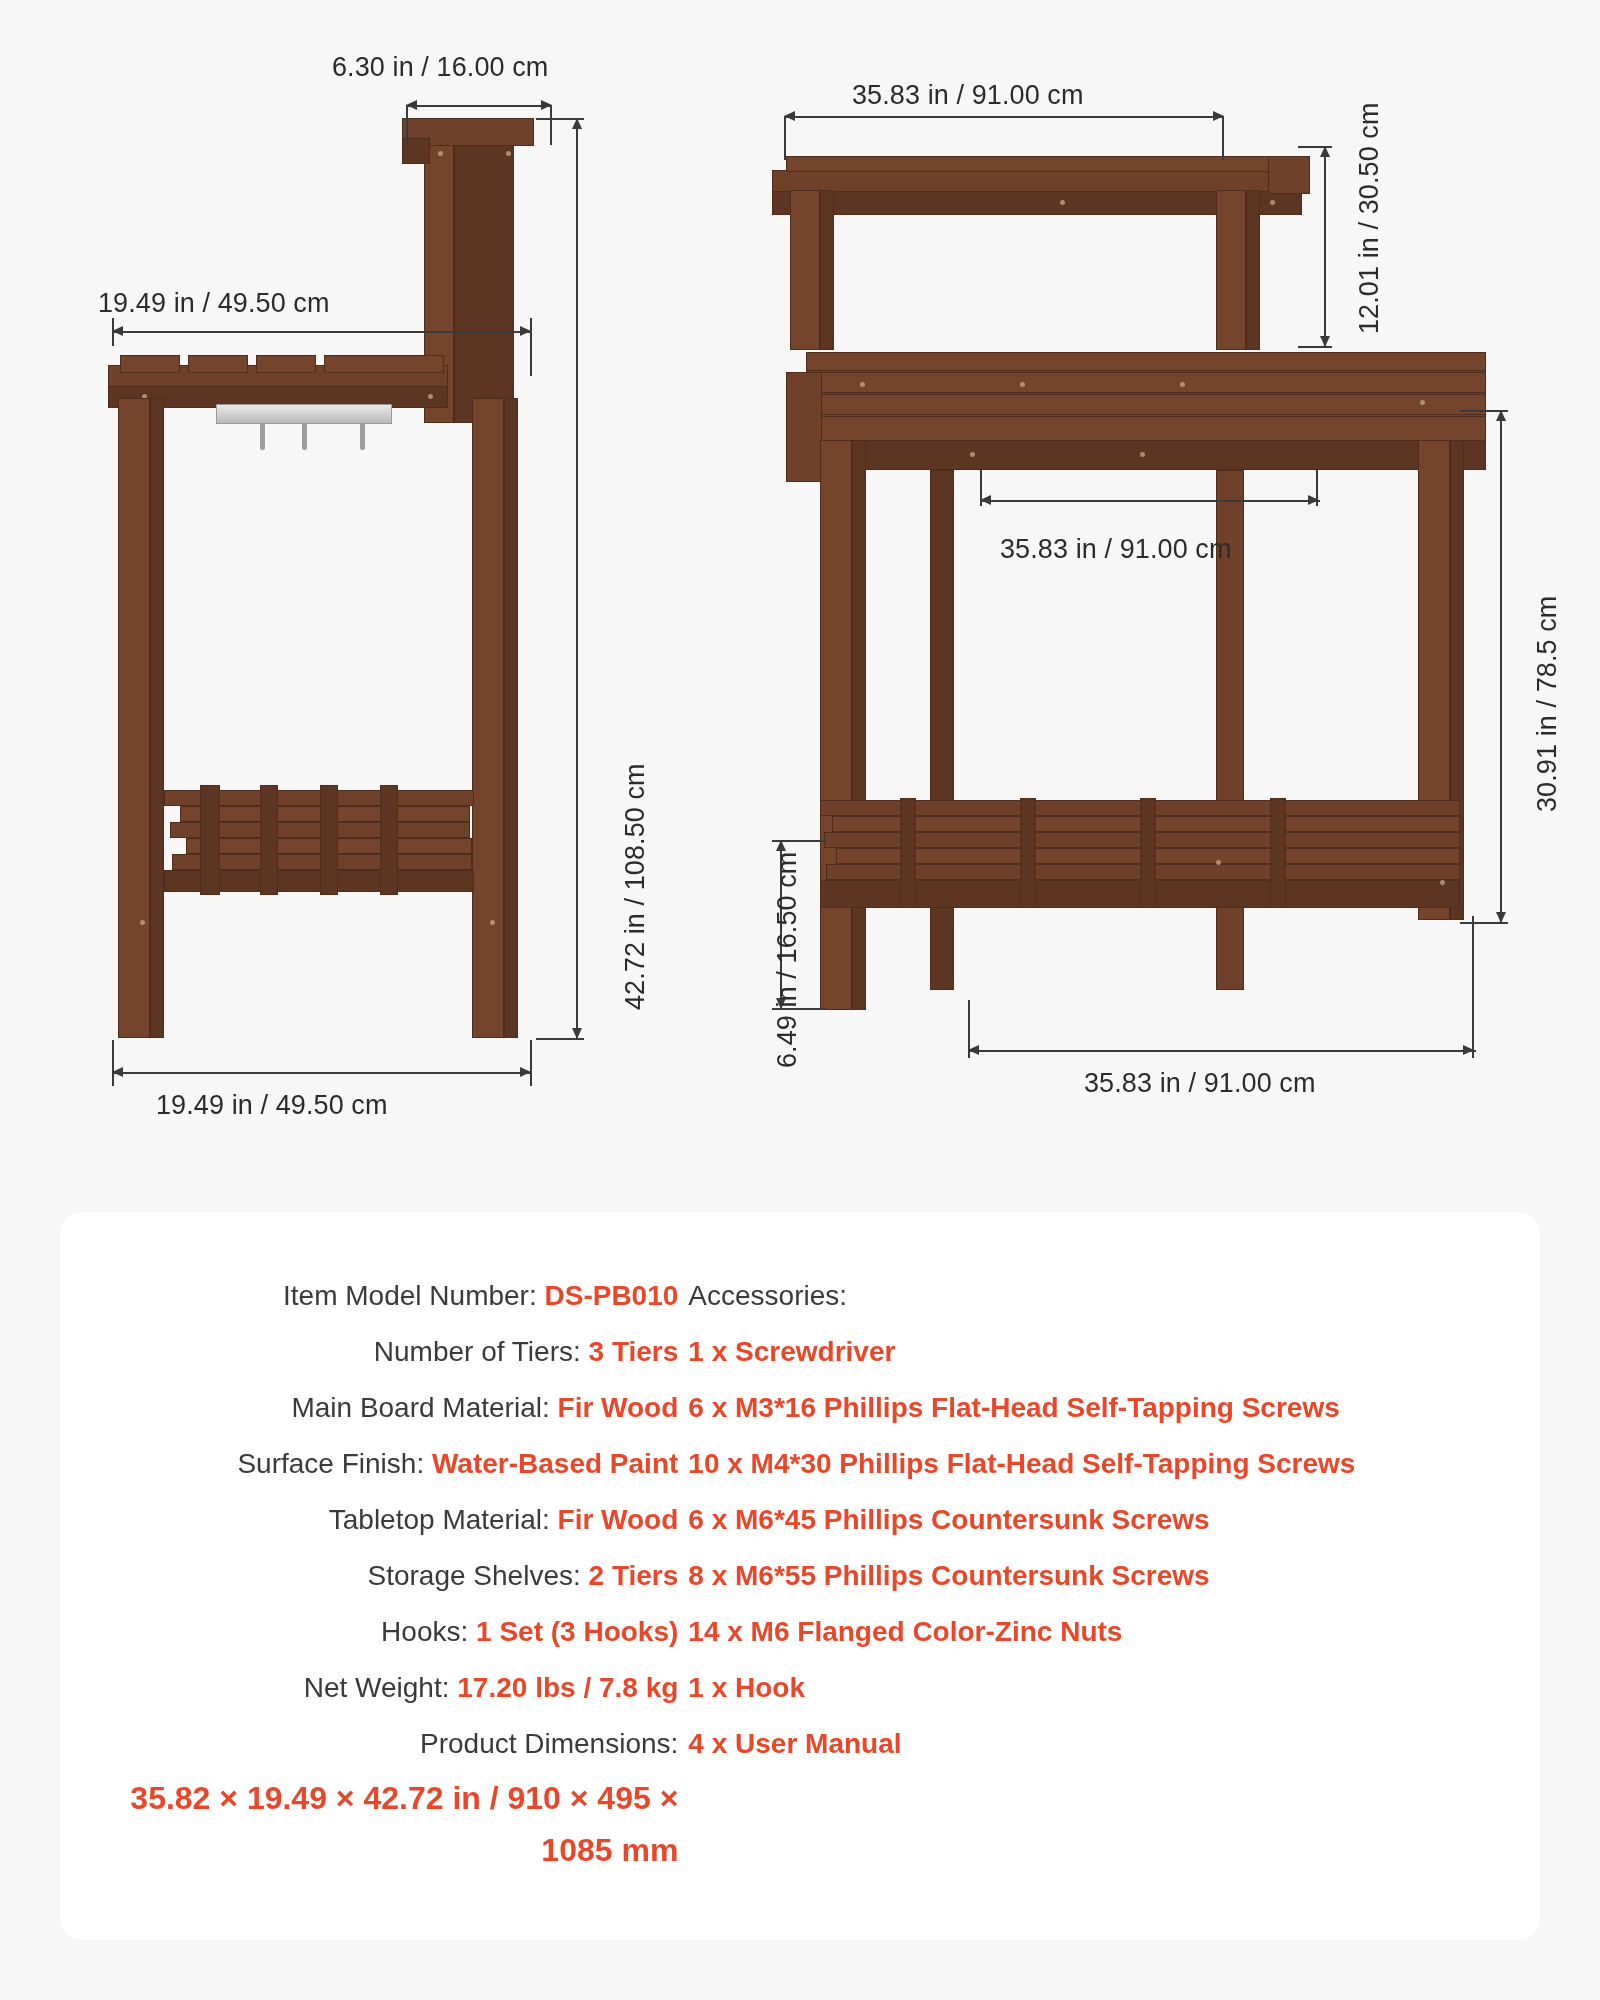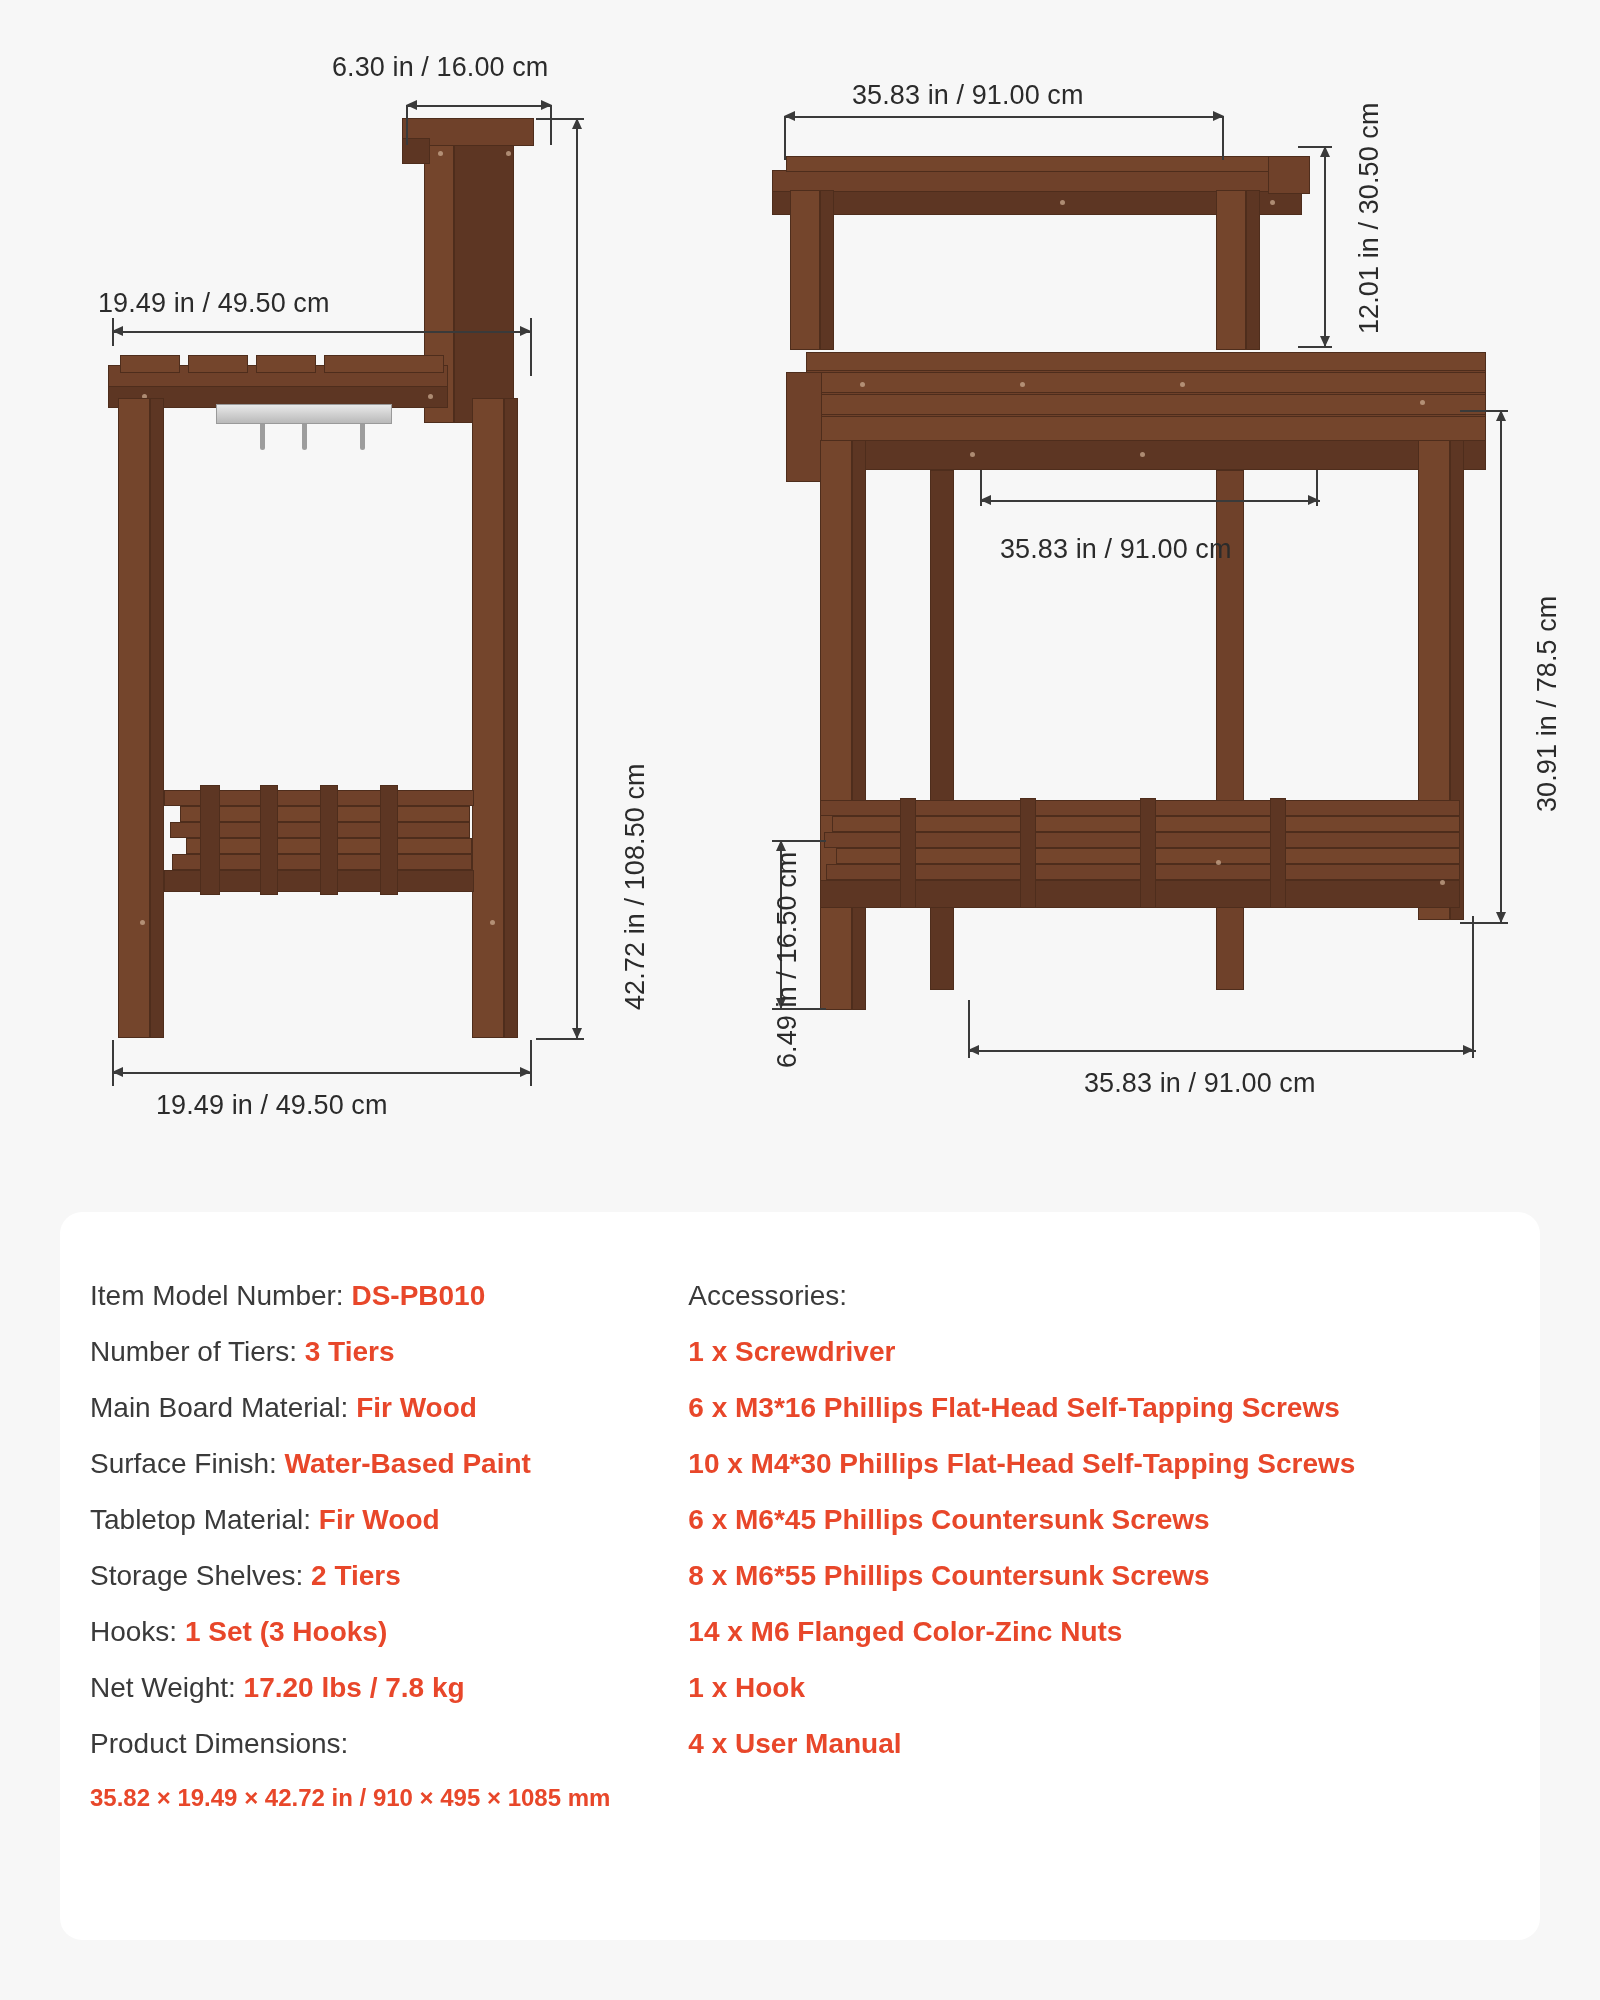--- a/index.html
+++ b/index.html
@@ -107,21 +107,21 @@
     width: 1480px;
     height: 728px;
     background: #ffffff;
     border-radius: 22px;
   }
   .card-inner {
     display: flex;
     padding: 56px 28px 0 30px;
     gap: 10px;
   }
-  .col-left { width: 600px; }
+  .col-left { width: 600px; text-align: right; }
   .col-right { width: 840px; }
   .spec-line {
     font-size: 28px;
     line-height: 56px;
     color: #3a3a3a;
     white-space: nowrap;
   }
   .spec-line .val {
     color: #e8472a;
     font-weight: bold;
@@ -132,21 +132,21 @@
     color: #3a3a3a;
   }
   .acc-item {
     font-size: 28px;
     line-height: 56px;
     color: #e8472a;
     font-weight: bold;
     white-space: nowrap;
   }
   .dims-val {
-    font-size: 24px;
+    font-size: 32px;
     line-height: 52px;
     color: #e8472a;
     font-weight: bold;
   }
 </style>
 </head>
 <body>
 
 <div class="page">
 

